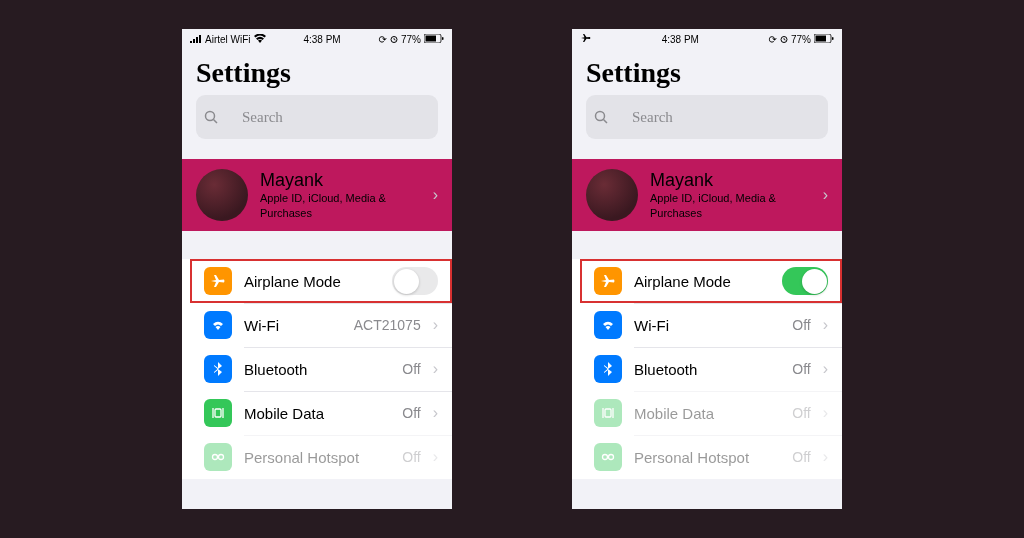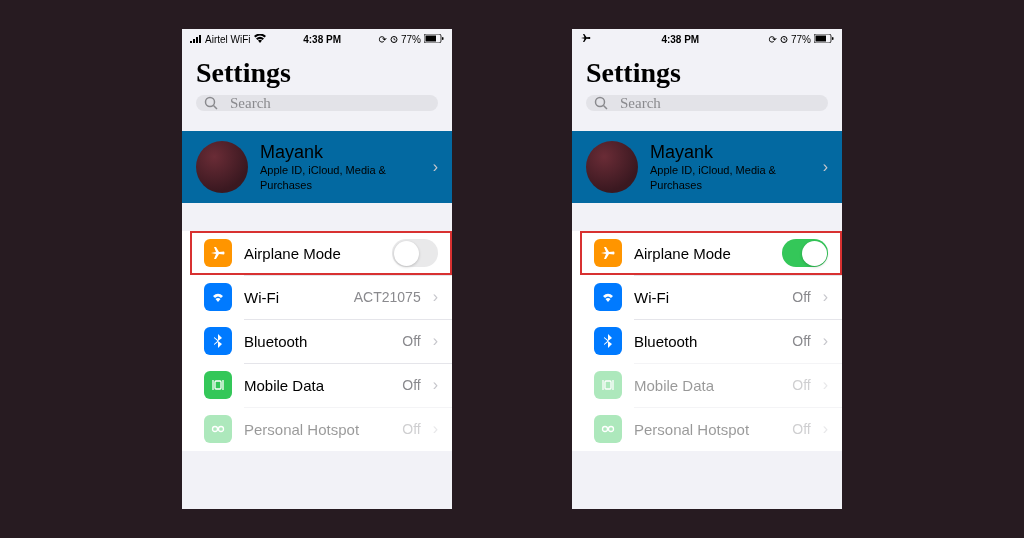--- a/index.html
+++ b/index.html
@@ -30,50 +30,50 @@
       padding: 0 8px;
       font-size: 10px;
       font-weight: 500;
       color: #000;
     }
     .status-left, .status-right {
       display: flex;
       align-items: center;
       gap: 3px;
     }
-    .status-center { font-weight: 700; }
+    .status-center { font-weight: 400; }
     .header {
       padding: 8px 14px 6px 14px;
       font-family: Liberation Serif, serif;
     }
     .title {
       font-size: 28px;
       font-weight: 700;
       color: #000;
       margin-bottom: 6px;
     }
     .search-bar {
       background: #e3e3e8;
       border-radius: 9px;
-      height: 16px;
+      height: 44px;
       display: flex;
       align-items: center;
       padding: 0 8px;
-      gap: 12px;
+      gap: 24px;
     }
     .search-bar .placeholder { color: #8a8a8e; font-size: 15px; }
     .search-bar svg { flex-shrink: 0; }
     .section { background: #fff; }
     .separator { height: 28px; background: #f2f2f7; }
     .profile-row {
       display: flex;
       align-items: center;
       padding: 10px 14px;
       gap: 12px;
-      background: #0369a1;
+      background: #be185d;
     }
     .avatar {
       width: 52px; height: 52px; border-radius: 50%;
       background: radial-gradient(circle at 35% 30%, #6a2c36 0%, #3a1820 70%);
       flex-shrink: 0;
     }
     .profile-text { flex: 1; }
     .profile-name { font-size: 18px; font-weight: 400; color: #000; }
     .profile-sub { font-size: 11px; color: #000; line-height: 1.3; }
     .chevron { color: #c7c7cc; font-size: 16px; }

